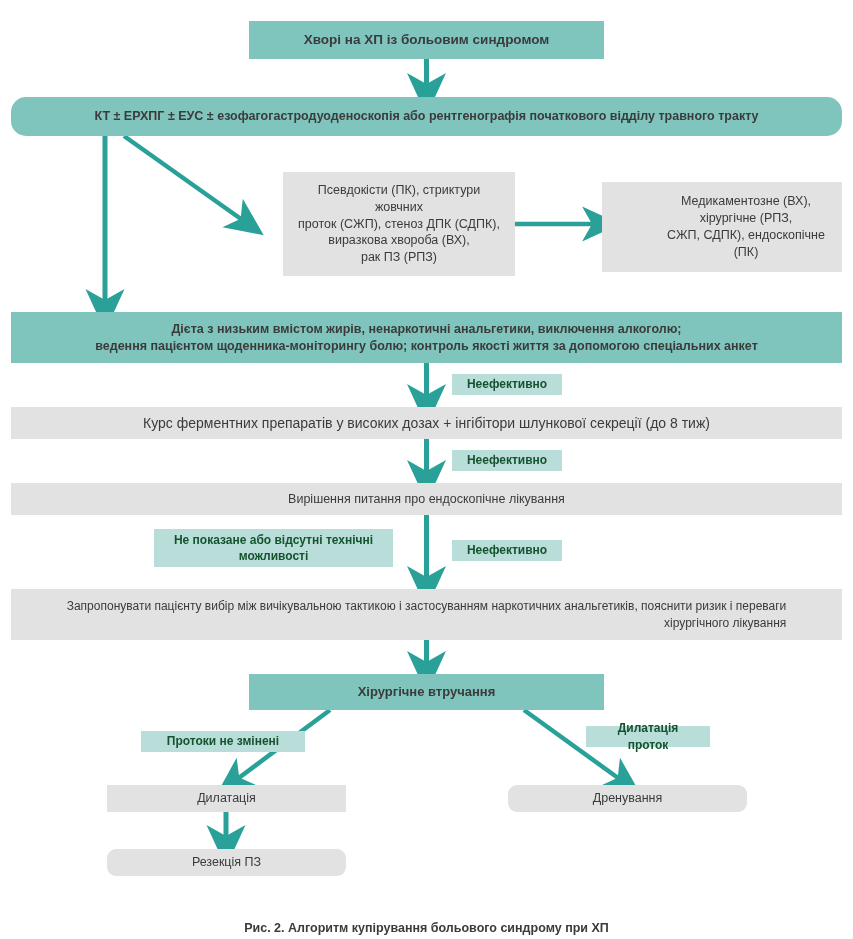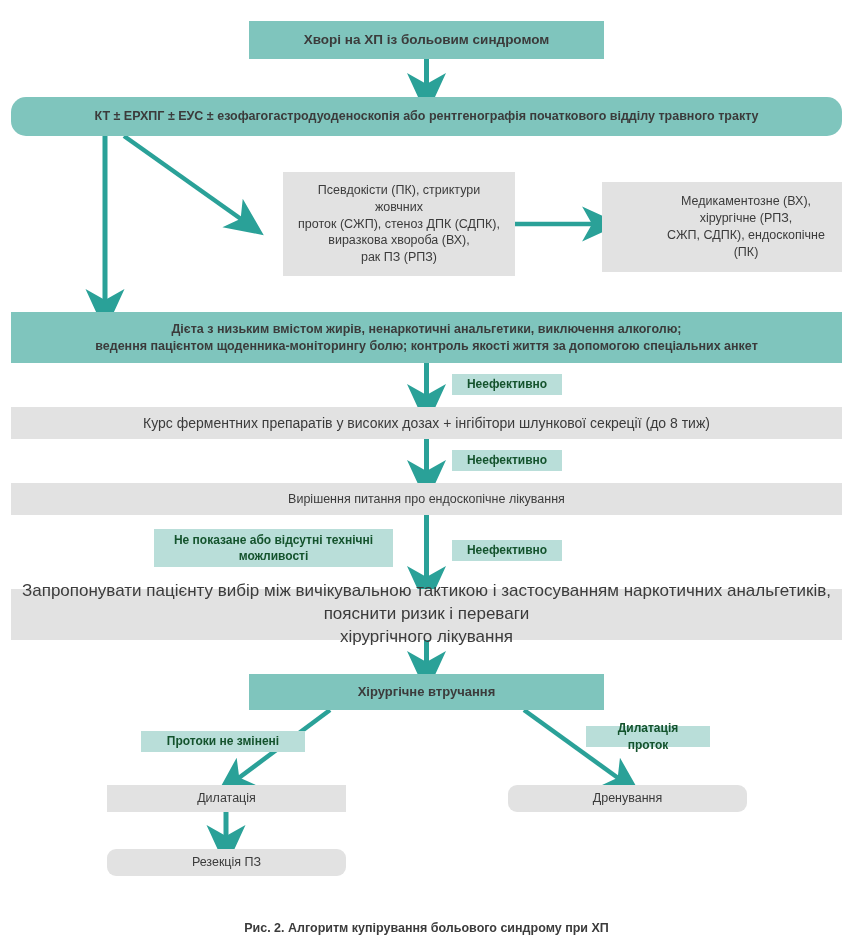--- a/index.html
+++ b/index.html
@@ -141,21 +141,21 @@
 
   <div class="node node-label" style="left:154px; top:529px; width:239px; height:38px; font-size:12px;">
     <span class="txt">Не показане або відсутні технічні
 можливості</span>
   </div>
 
   <div class="node node-label" style="left:452px; top:540px; width:110px; height:21px; font-size:12px;">
     <span class="txt">Неефективно</span>
   </div>
 
-  <div class="node node-grey" style="left:11px; top:589px; width:831px; height:51px; font-size:17px;">
+  <div class="node node-grey" style="left:11px; top:589px; width:831px; height:51px; font-size:12px;text-align:right;">
     <span class="txt">Запропонувати пацієнту вибір між вичікувальною тактикою і застосуванням наркотичних анальгетиків, пояснити ризик і переваги
 хірургічного лікування</span>
   </div>
 
   <div class="node node-teal" style="left:249px; top:674px; width:355px; height:36px; font-size:13px;">
     <span class="txt">Хірургічне втручання</span>
   </div>
 
   <div class="node node-label" style="left:141px; top:731px; width:164px; height:21px; font-size:12px;">
     <span class="txt">Протоки не змінені</span>

